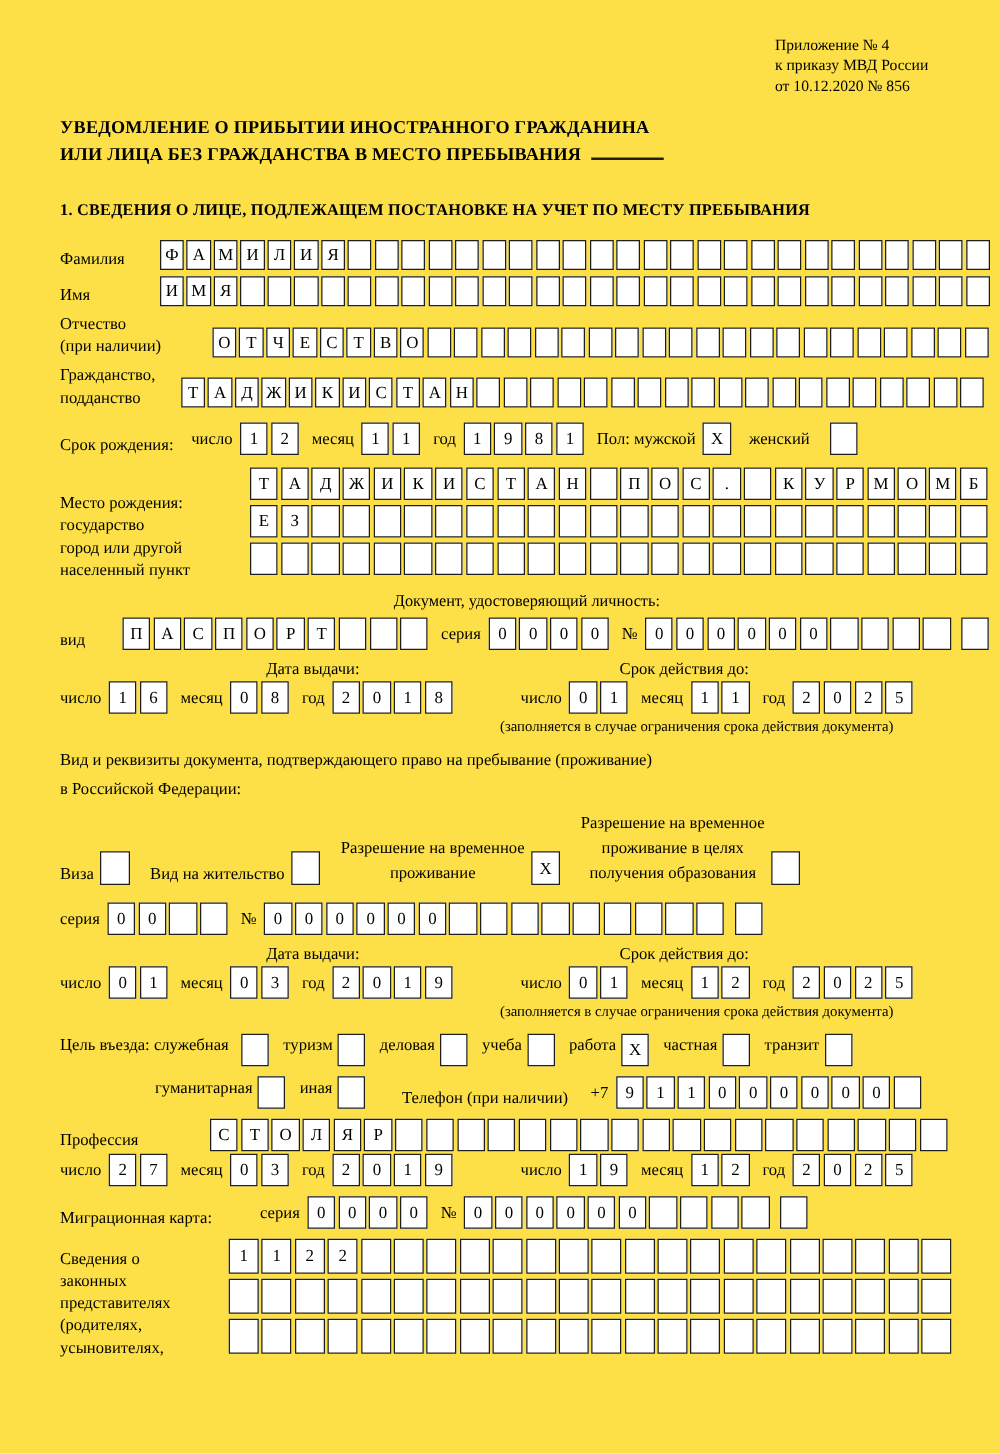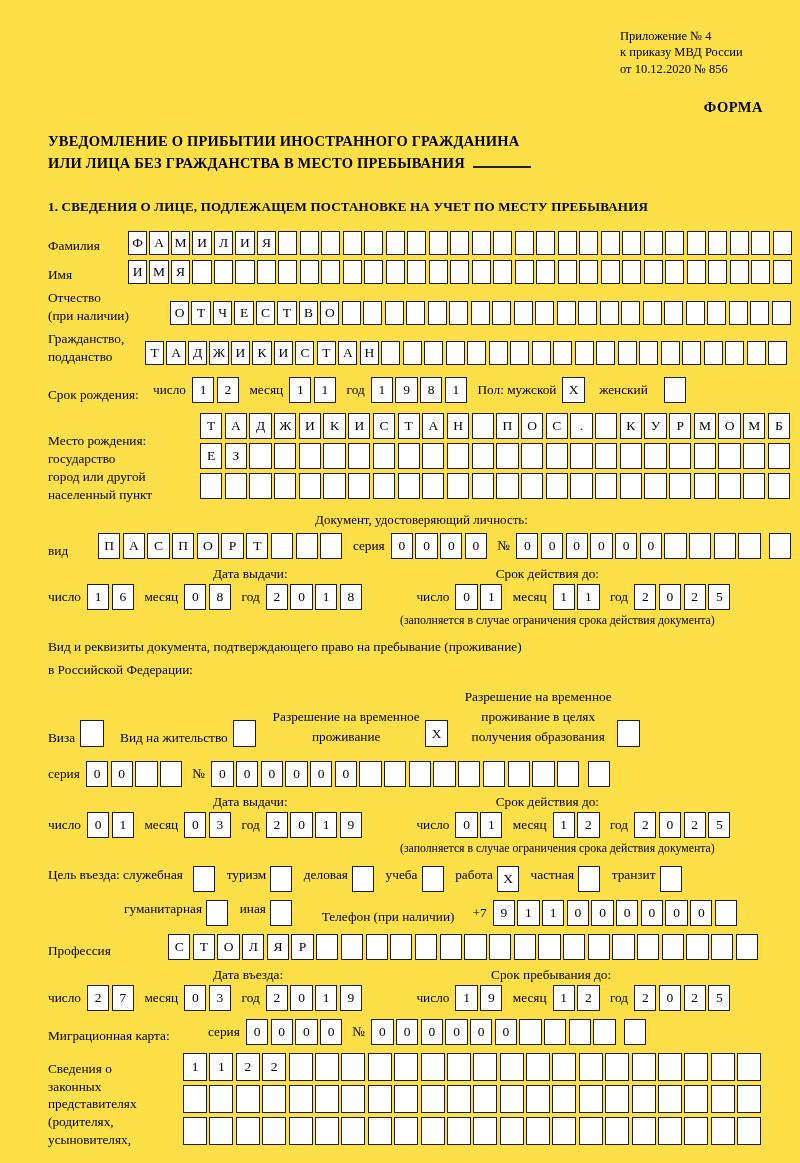--- a/index.html
+++ b/index.html
@@ -49,21 +49,20 @@
 <body>
 
 <div class="page">
 
   <div class="appendix">
     <div>Приложение № 4</div>
     <div>к приказу МВД России</div>
     <div>от 10.12.2020 № 856</div>
   </div>
 
-  <div class="forma">ФОРМА</div>
 
   <div class="title">
     <div>УВЕДОМЛЕНИЕ О ПРИБЫТИИ ИНОСТРАННОГО ГРАЖДАНИНА</div>
     <div><span>ИЛИ ЛИЦА БЕЗ ГРАЖДАНСТВА В МЕСТО ПРЕБЫВАНИЯ</span><span class="blank"></span></div>
   </div>
 
   <div class="sec1">1. СВЕДЕНИЯ О ЛИЦЕ, ПОДЛЕЖАЩЕМ ПОСТАНОВКЕ НА УЧЕТ ПО МЕСТУ ПРЕБЫВАНИЯ</div>
 
   <div class="row" style="margin-top:16px">
     <span class="lbl w80">Фамилия</span>
@@ -618,24 +617,20 @@
         <div class="cell"></div>
         <div class="cell"></div>
         <div class="cell"></div>
         <div class="cell"></div>
         <div class="cell"></div>
         <div class="cell"></div>
         <div class="cell"></div>
       </div>
   </div>
 
-  <div class="hdrs">
-    <span class="h1">Дата въезда:</span>
-    <span class="h2">Срок пребывания до:</span>
-  </div>
   <div class="row" style="margin-top:2px">
     <span class="tk1">число</span>
     <div class="cells">
         <div class="cell">2</div>
         <div class="cell">7</div>
       </div>
     <span class="tk">месяц</span>
     <div class="cells">
         <div class="cell">0</div>
         <div class="cell">3</div>

